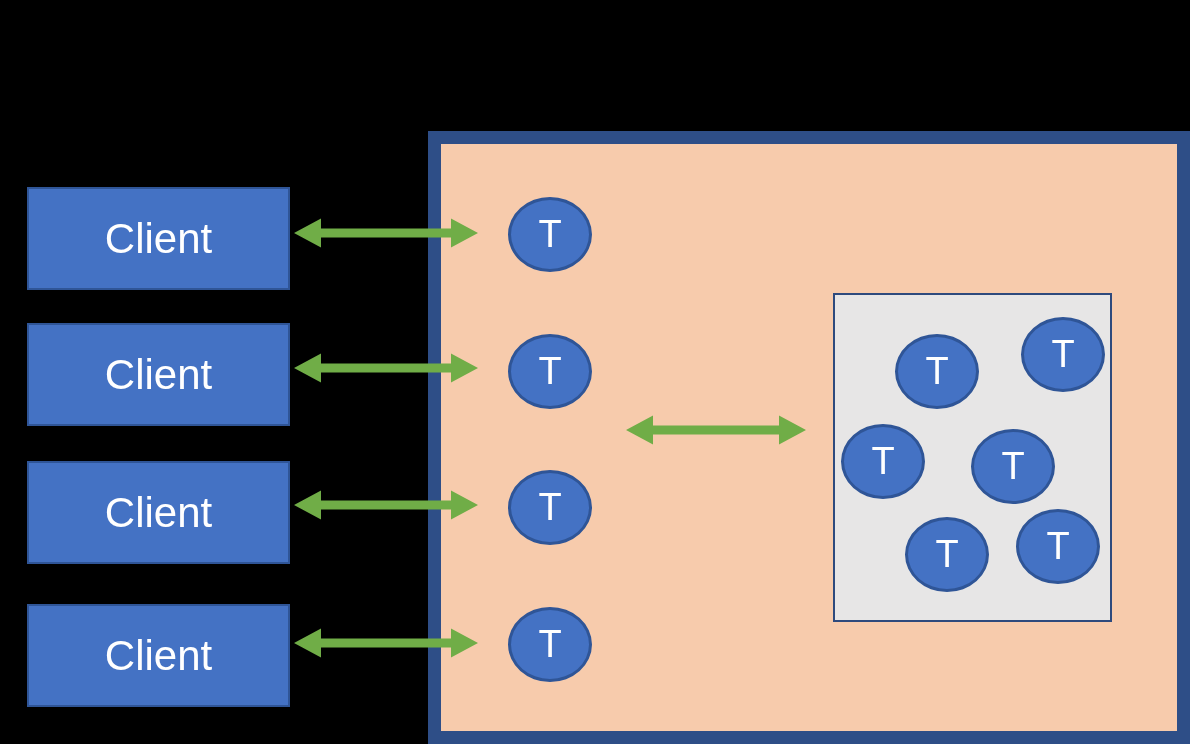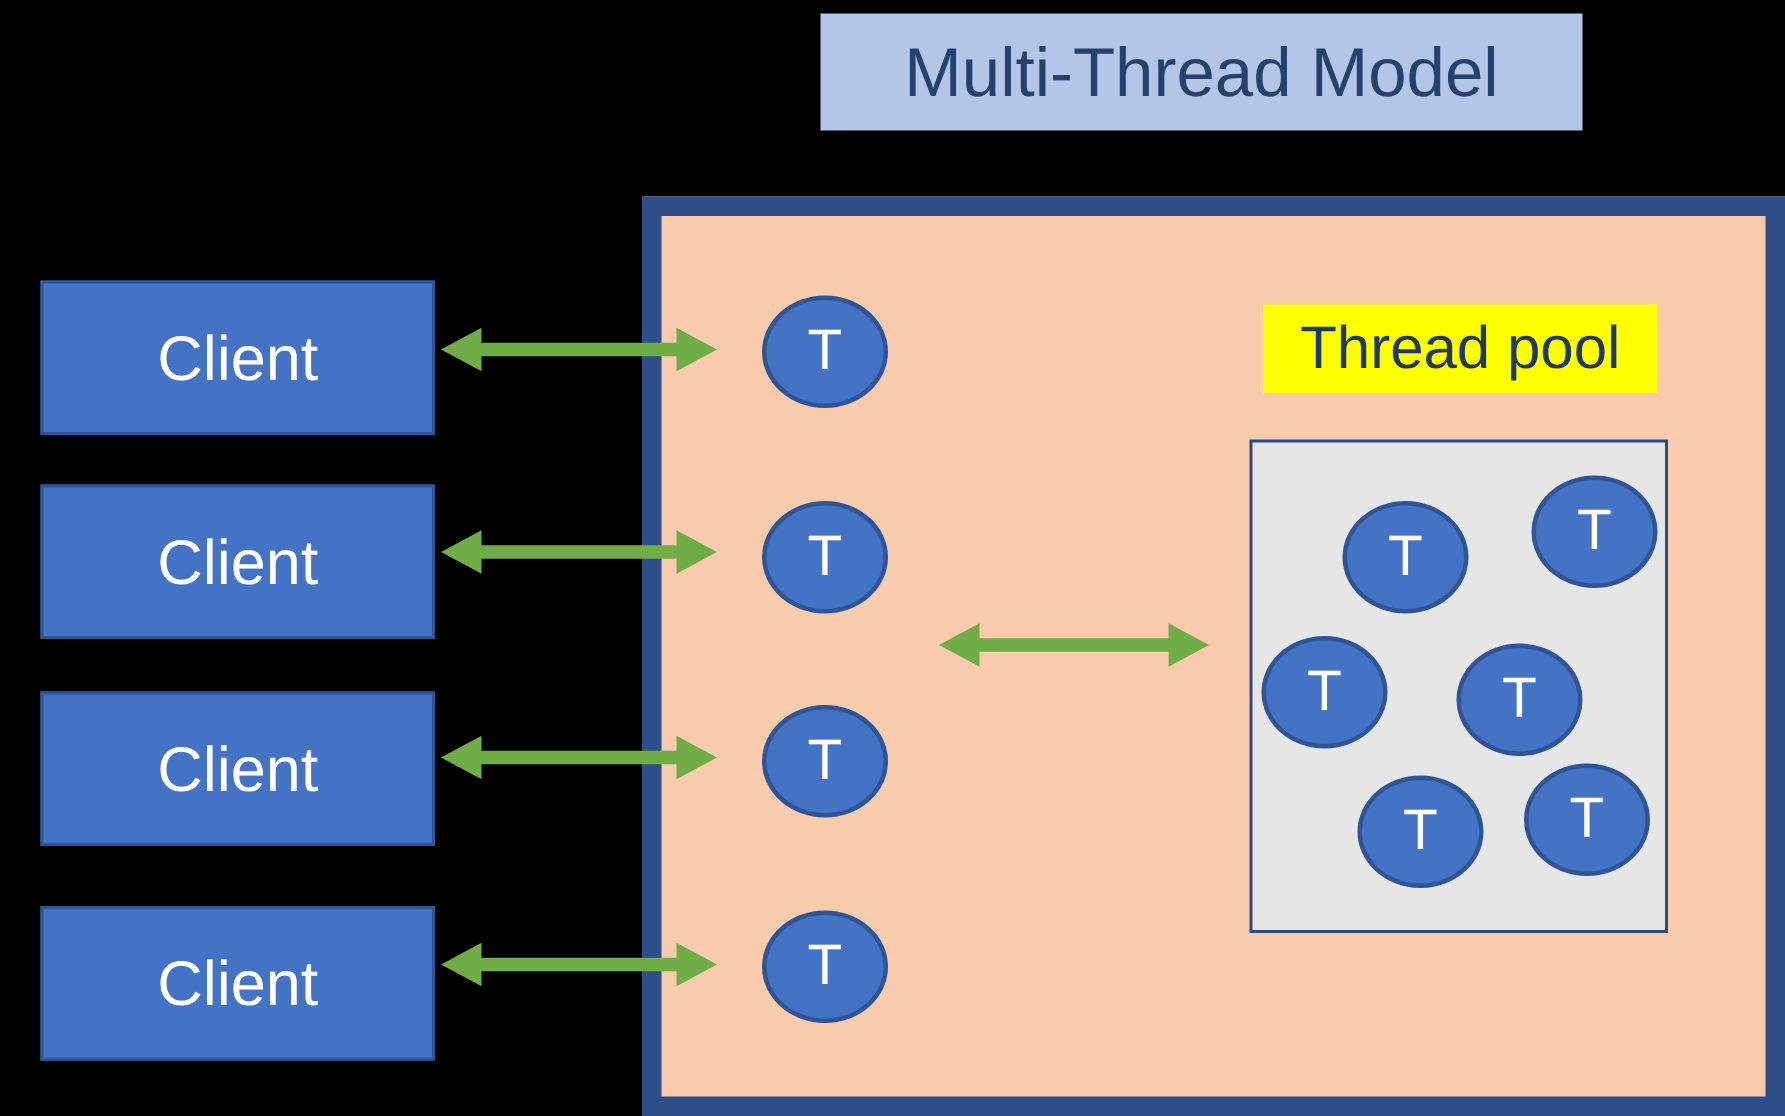--- a/index.html
+++ b/index.html
@@ -51,35 +51,33 @@
   .arrow svg{display:block}
   .a1{left:292px;top:213px}.a2{left:292px;top:348px}
   .a3{left:292px;top:485px}.a4{left:292px;top:623px}
   .a5{left:624px;top:410px;width:184px}
 </style>
 </head>
 <body>
 
 <div id="canvas">
 
-  <div class="title-bar">Multi-Thread Model</div>
 
   <div class="client-box c1">Client</div>
   <div class="client-box c2">Client</div>
   <div class="client-box c3">Client</div>
   <div class="client-box c4">Client</div>
 
   <div class="server-box"></div>
 
   <div class="thread t1">T</div>
   <div class="thread t2">T</div>
   <div class="thread t3">T</div>
   <div class="thread t4">T</div>
 
-  <div class="pool-label">Thread pool</div>
   <div class="pool-box"></div>
   <div class="thread p1">T</div>
   <div class="thread p2">T</div>
   <div class="thread p3">T</div>
   <div class="thread p4">T</div>
   <div class="thread p5">T</div>
   <div class="thread p6">T</div>
 
   <div class="arrow a1">
     <svg width="188" height="40" viewBox="0 0 188 40" xmlns="http://www.w3.org/2000/svg">

